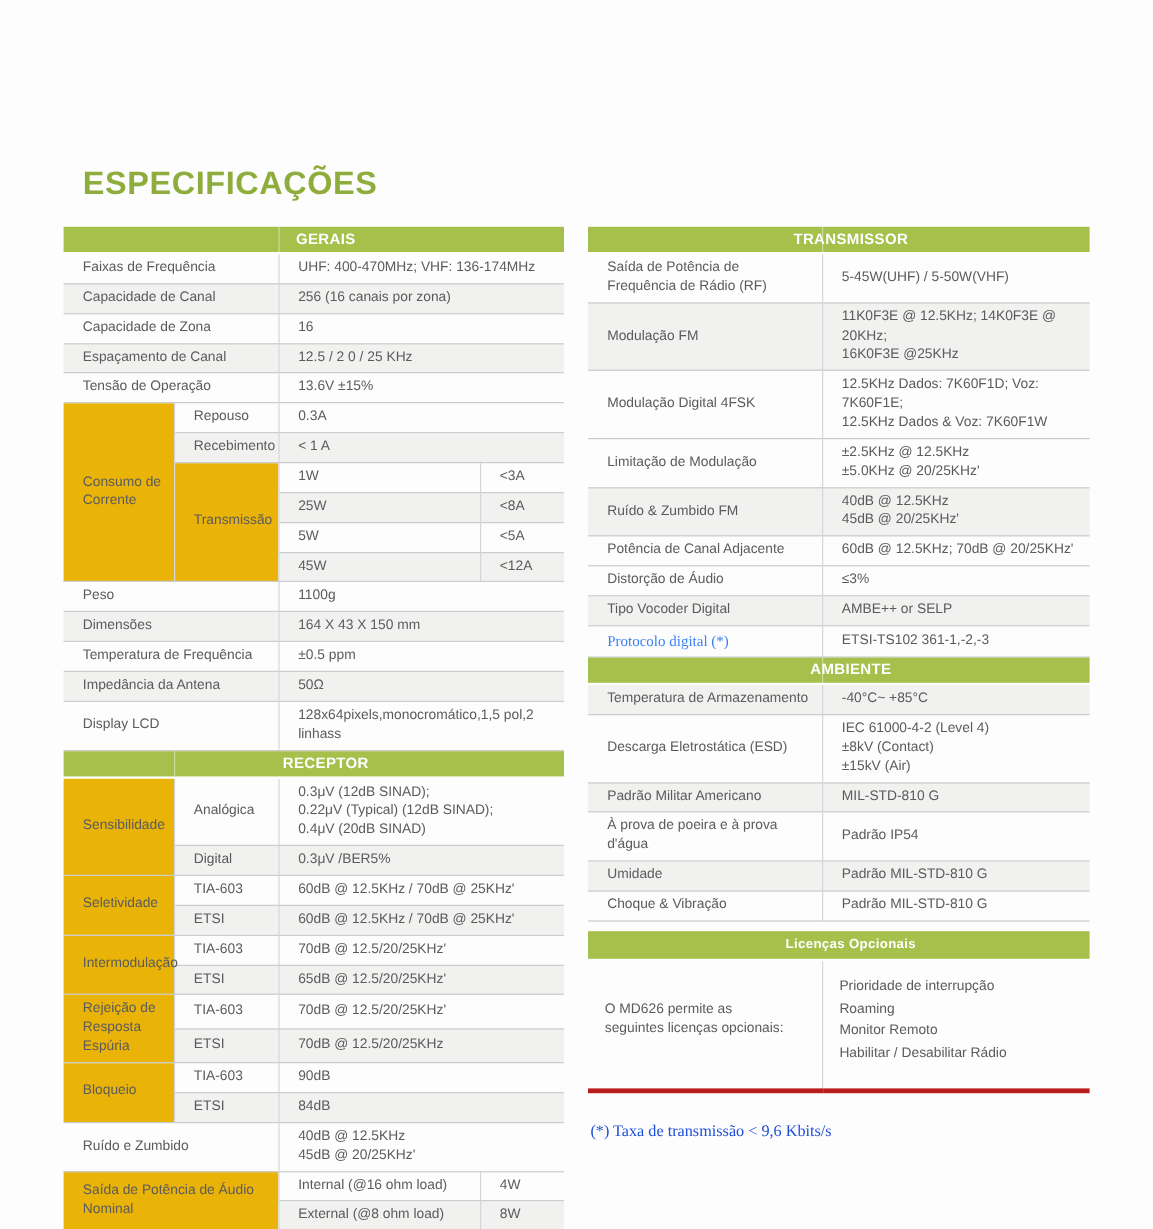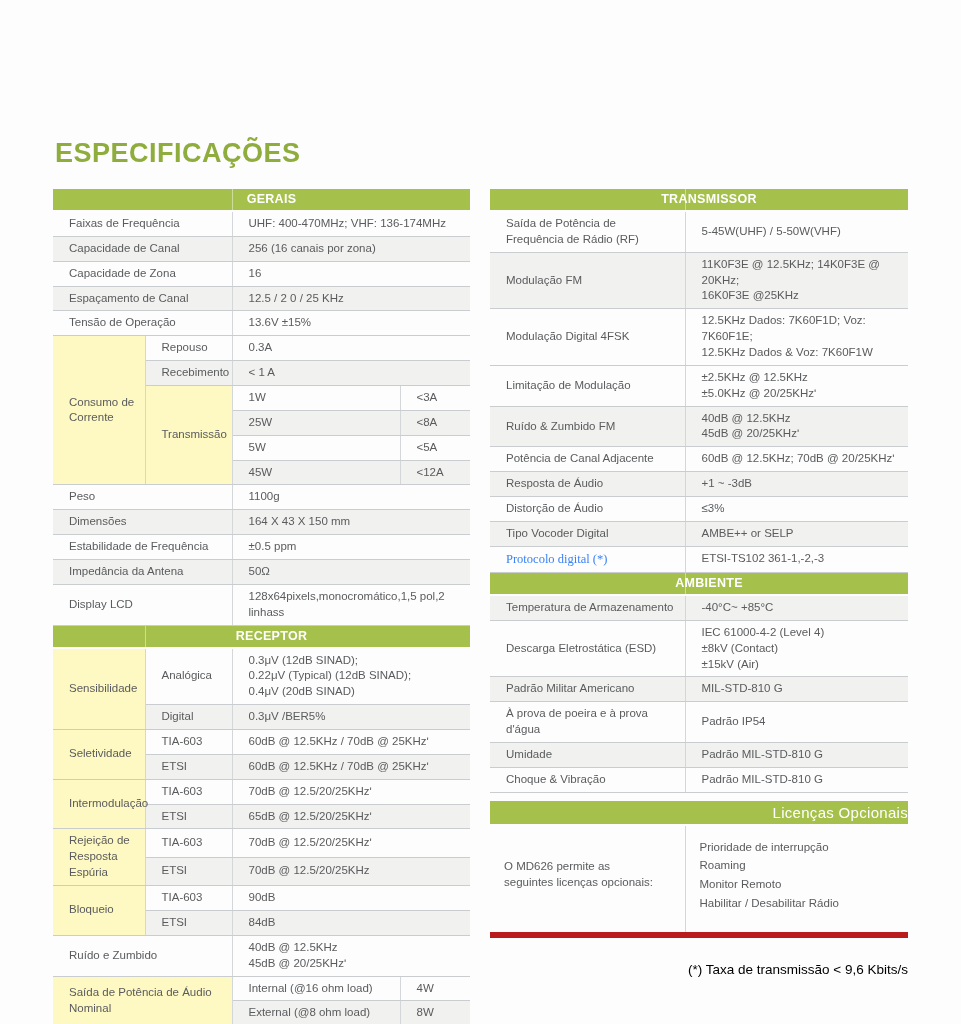--- a/index.html
+++ b/index.html
@@ -12,61 +12,61 @@
   *{box-sizing:border-box;}
   html,body{margin:0;padding:0;background:#fdfdfd;}
   .page{
     width:961px;min-height:1024px;background:#fdfdfd;
     font-family:"Liberation Sans","DejaVu Sans",sans-serif;
     color:var(--text);
     padding:138px 50px 30px 53px;
   }
   .page-title{
     font-size:27px;font-weight:bold;color:var(--title);
-    letter-spacing:.5px;margin:0 0 20px 2px;
+    letter-spacing:.5px;margin:0 0 20px 16px;
   }
   .cols{display:flex;gap:20px;align-items:flex-start;}
   .col{width:418px;flex:0 0 auto;}
   .col.left{width:417px;}
   section{margin:0 0 0 0;}
   .bar{
     background:var(--accent);color:#fff;text-align:center;
     height:21px;line-height:21px;font-weight:bold;font-size:12.5px;
     position:relative;letter-spacing:.3px;padding-left:20px;
   }
   .bar .bardiv{
     position:absolute;top:0;bottom:0;width:1px;
     background:rgba(255,255,255,.45);
   }
-  .bar.lic{font-weight:normal;font-size:15px;height:23px;line-height:23px;margin-top:8px;text-align:right;}
+  .bar.lic{font-weight:bold;font-size:11px;height:23px;line-height:23px;margin-top:8px;}
   table{border-collapse:collapse;table-layout:fixed;width:100%;margin:2px 0 0 0;}
   td{
     border-bottom:1px solid var(--line);
     border-right:1px solid #d4d7d9;
     font-size:11.5px;color:var(--text);
     padding:4px 6px 4px 16px;
     vertical-align:middle;
     white-space:pre-line;line-height:1.38;
   }
   td:last-child{border-right:none;}
   td.sub{}
   tr.shade td{background:var(--shade);}
-  td.big{background:#fef9c3;}
+  td.big{background:#eab308;}
   td.serif{
     font-family:"Liberation Serif","DejaVu Serif",serif;
     font-size:12.5px;color:#3b82f6;
   }
   .t-lic td{
-    border-bottom:6px solid #b91c1c;
+    border-bottom:4px solid #b91c1c;
     padding:12px 8px 20px 14px;
   }
   .t-lic td.value{line-height:1.62;}
   .footnote{
-    font-family:Liberation Sans, sans-serif;
-    font-size:13.5px;color:#000000;margin:24px 0 0 2px;text-align:right;
+    font-family:Liberation Serif, serif;
+    font-size:13.5px;color:#1d4ed8;margin:24px 0 0 2px;
   }
 </style>
 </head>
 <body>
 
 <div class="page">
 
   <h1 class="page-title">ESPECIFICAÇÕES</h1>
 
   <div class="cols">
@@ -135,21 +135,21 @@
               </tr>
               <tr>
                 <td colspan="2" class="label">Peso</td>
                 <td colspan="2" class="value">1100g</td>
               </tr>
               <tr class="shade">
                 <td colspan="2" class="label">Dimensões</td>
                 <td colspan="2" class="value">164 X 43 X 150 mm</td>
               </tr>
               <tr>
-                <td colspan="2" class="label">Estabilidade de Frequência</td>
+                <td colspan="2" class="label">Temperatura de Frequência</td>
                 <td colspan="2" class="value">±0.5 ppm</td>
               </tr>
               <tr class="shade">
                 <td colspan="2" class="label">Impedância da Antena</td>
                 <td colspan="2" class="value">50Ω</td>
               </tr>
               <tr>
                 <td colspan="2" class="label">Display LCD</td>
                 <td colspan="2" class="value">128x64pixels,monocromático,1,5 pol,2 linhass</td>
               </tr>
@@ -274,24 +274,20 @@
 ±5.0KHz @ 20/25KHzʹ</td>
               </tr>
               <tr class="shade">
                 <td class="label">Ruído &amp; Zumbido FM</td>
                 <td class="value">40dB @ 12.5KHz
 45dB @ 20/25KHzʹ</td>
               </tr>
               <tr>
                 <td class="label">Potência de Canal Adjacente</td>
                 <td class="value">60dB @ 12.5KHz;  70dB @ 20/25KHzʹ</td>
-              </tr>
-              <tr class="shade">
-                <td class="label">Resposta de Áudio</td>
-                <td class="value">+1 ~ -3dB</td>
               </tr>
               <tr>
                 <td class="label">Distorção de Áudio</td>
                 <td class="value">≤3%</td>
               </tr>
               <tr class="shade">
                 <td class="label">Tipo Vocoder Digital</td>
                 <td class="value">AMBE++ or SELP</td>
               </tr>
               <tr>

